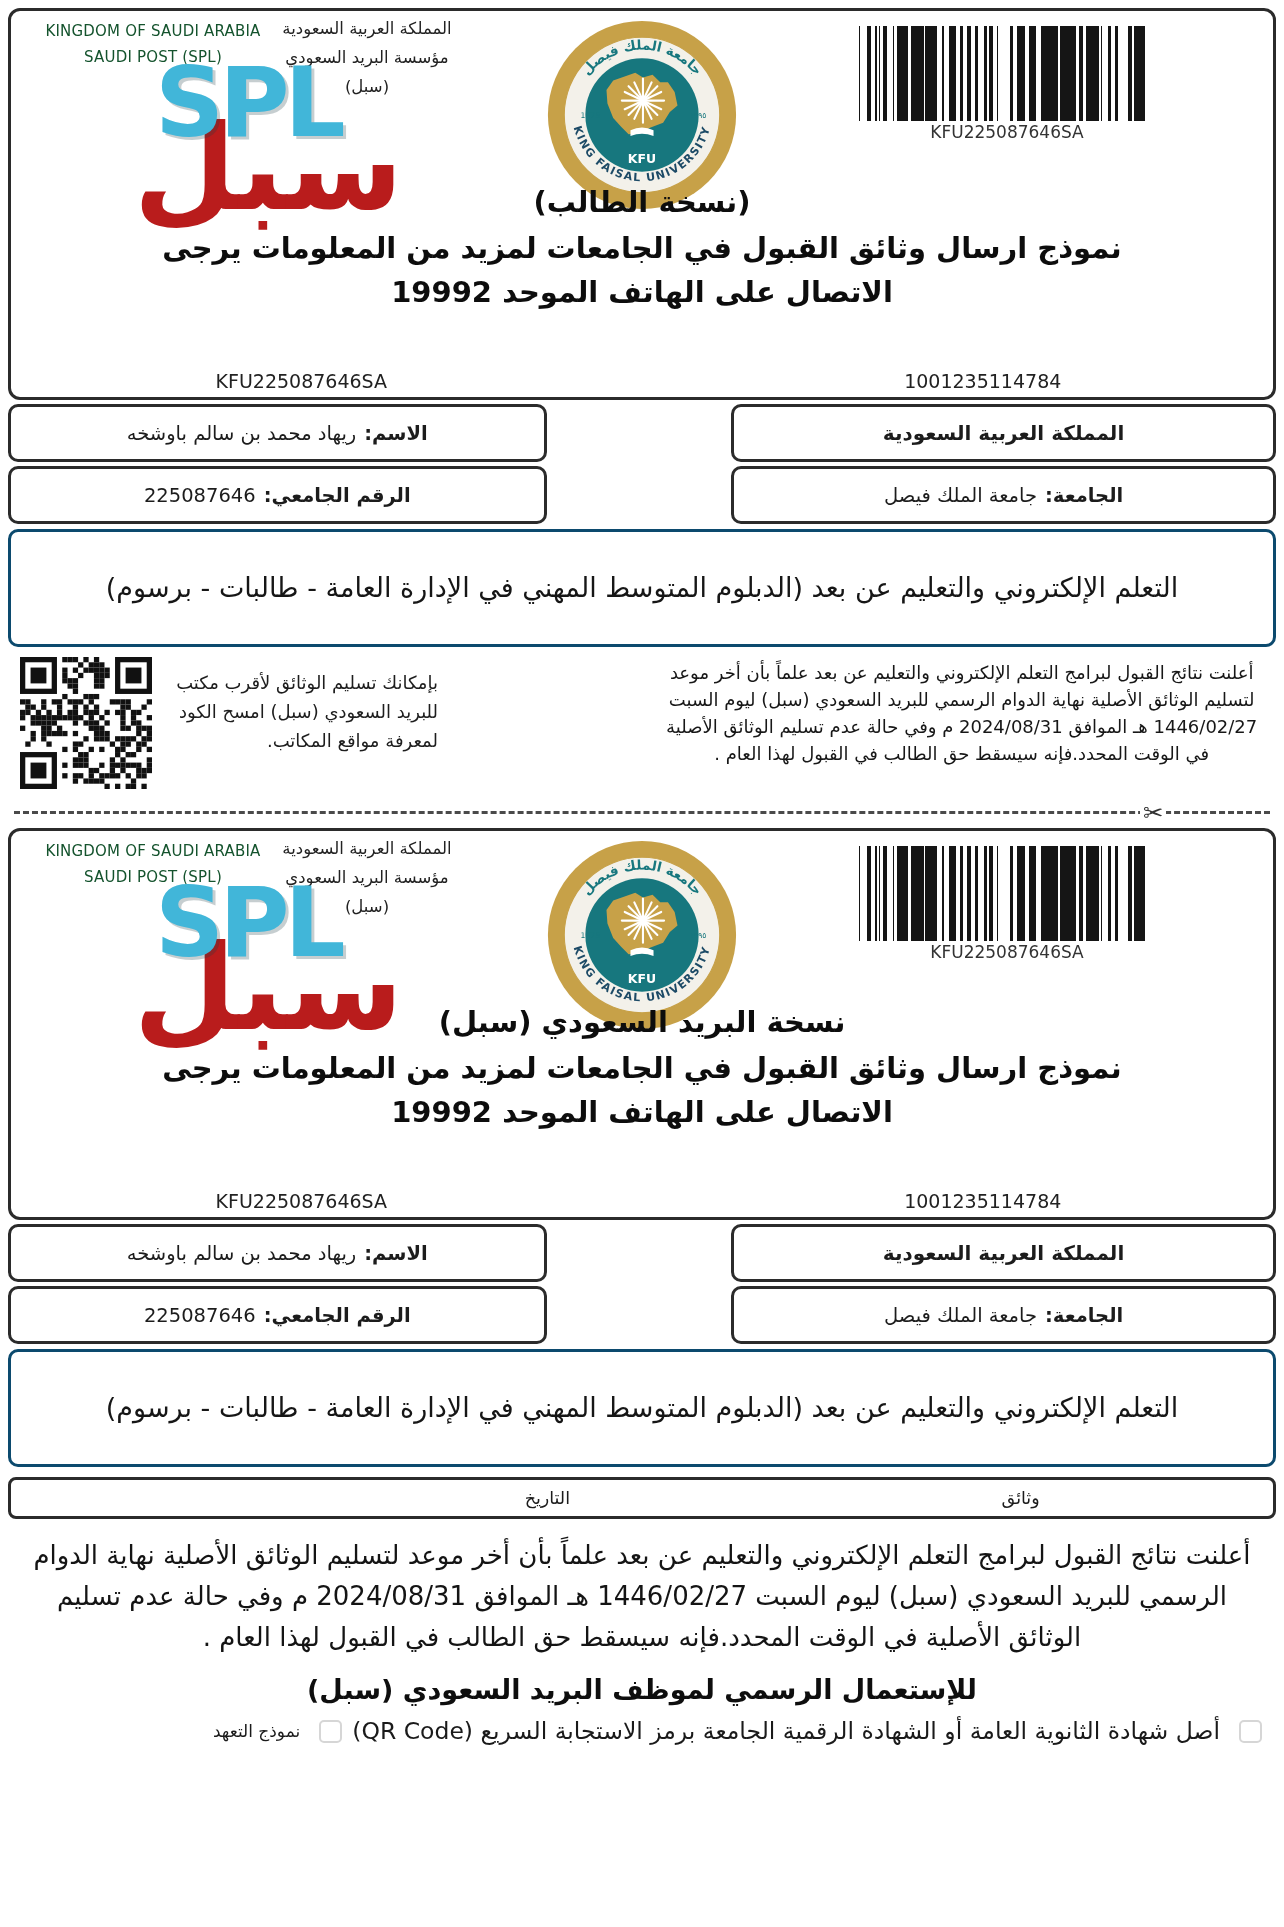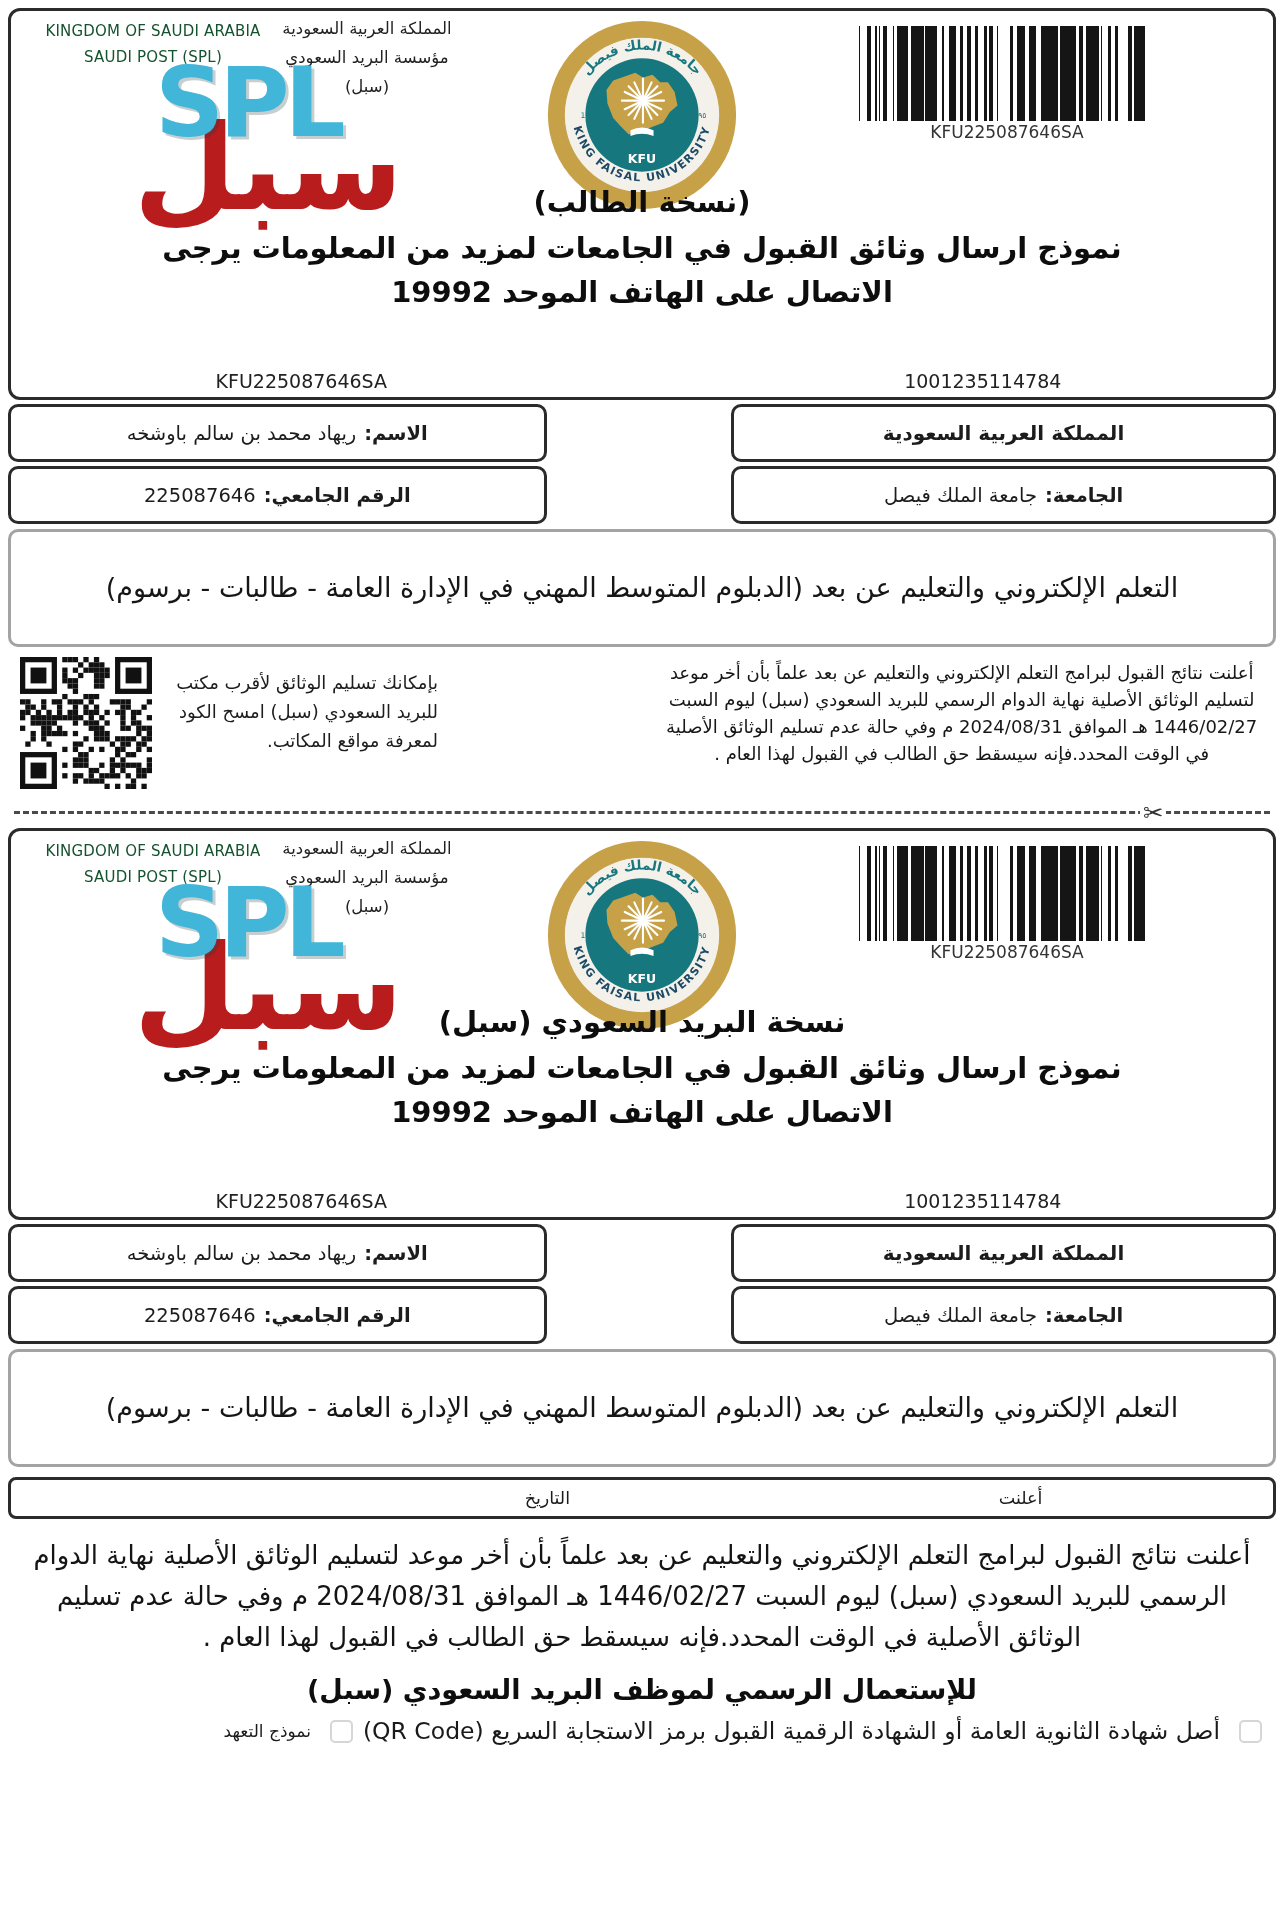--- a/index.html
+++ b/index.html
@@ -38,21 +38,21 @@
 
   
   .info-row{display:flex;justify-content:space-between;margin-top:4px;}
   .ibox{border:3px solid #2b2b2b;border-radius:10px;height:52px;display:flex;gap:8px;
         align-items:center;justify-content:center;direction:rtl;font-size:19.5px;color:#1c1c1c;background:#fff;}
   .ibox .lbl{font-weight:bold;}
   .ibox-left{width:42%;}
   .ibox-right{width:42.5%;}
   .bold-center{font-weight:bold;font-size:20px;}
 
-  .program-box{border:3px solid #a3a3a3;border-radius:10px;margin-top:5px;padding:6px 28px;
+  .program-box{border:3px solid #0c4a6e;border-radius:10px;margin-top:5px;padding:6px 28px;
                min-height:100px;display:flex;align-items:center;justify-content:center;text-align:center;
                direction:rtl;font-size:27px;line-height:1.8;color:#161616;background:#fff;}
 
   
   .notice-row{display:flex;align-items:flex-start;margin-top:10px;}
   .qr-block{display:flex;align-items:flex-start;gap:16px;margin-left:12px;width:45%;}
   .qr-box{width:132px;height:132px;flex:none;}
   .qr-box svg{display:block;width:100%;height:100%;}
   .qr-caption{direction:rtl;text-align:right;font-size:18px;line-height:1.6;color:#1d1d1d;
               width:270px;padding-top:12px;}
@@ -606,31 +606,31 @@
       </div>
       <div class="ibox ibox-right">
         <span class="lbl">الجامعة:</span>
         <span>جامعة الملك فيصل</span>
       </div>
     </div>
 
     <div class="program-box">التعلم الإلكتروني والتعليم عن بعد (الدبلوم المتوسط المهني في الإدارة العامة - طالبات - برسوم)</div>
 
     <div class="employee-row">
-      <div class="emp-sig">أعلنت</div>
+      <div class="emp-sig">وثائق</div>
       <div class="emp-date">التاريخ</div>
     </div>
 
     <div class="big-par">أعلنت نتائج القبول لبرامج التعلم الإلكتروني والتعليم عن بعد علماً بأن أخر موعد لتسليم الوثائق الأصلية نهاية الدوام الرسمي للبريد السعودي (سبل) ليوم السبت 1446/02/27 هـ الموافق 2024/08/31 م وفي حالة عدم تسليم الوثائق الأصلية في الوقت المحدد.فإنه سيسقط حق الطالب في القبول لهذا العام .</div>
 
     <div class="official-heading">للإستعمال الرسمي لموظف البريد السعودي (سبل)</div>
 
     <div class="checklist">
       <div class="chk-line2">
         <span class="checkbox"></span>
-        <span>أصل شهادة الثانوية العامة أو الشهادة الرقمية القبول برمز الاستجابة السريع (QR Code)</span>
+        <span>أصل شهادة الثانوية العامة أو الشهادة الرقمية الجامعة برمز الاستجابة السريع (QR Code)</span>
         <span class="checkbox"></span>
         <span class="chk-small">نموذج التعهد</span>
       </div>
     </div>
   </section>
 
 </div>
 
 </body></html>

